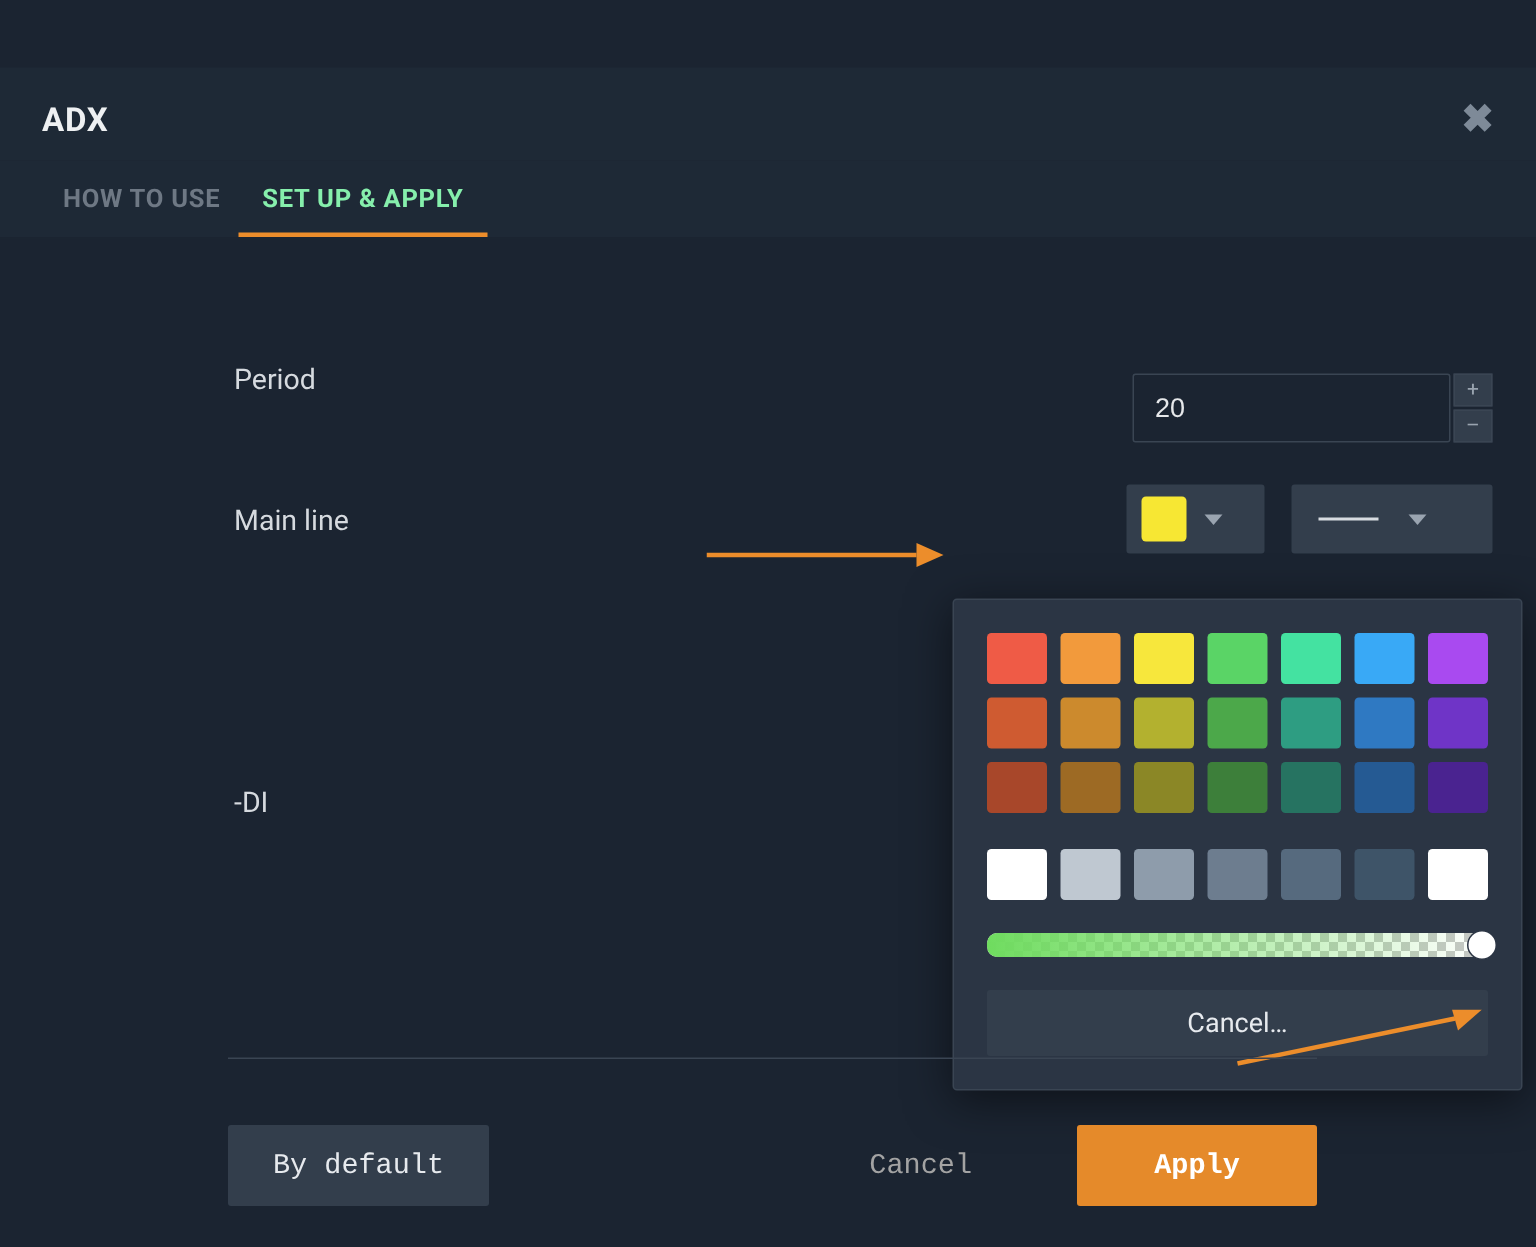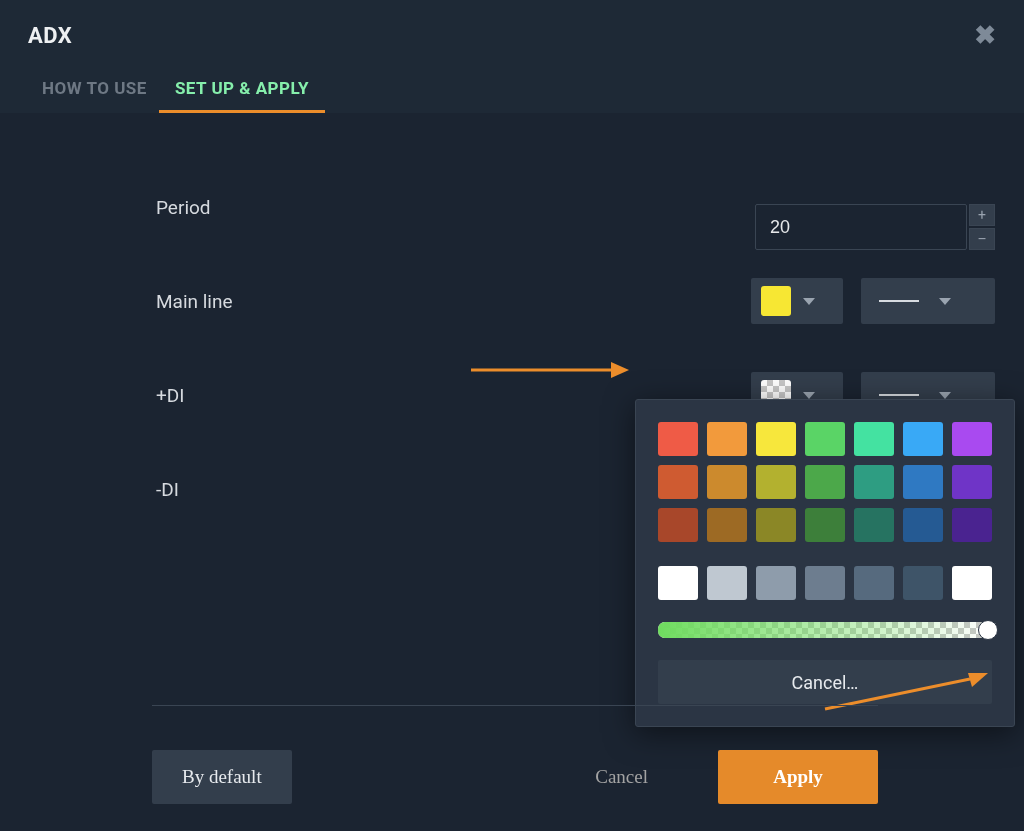--- a/index.html
+++ b/index.html
@@ -9,20 +9,21 @@
     background: #1b2431;
     color: #e6e8ea;
     position: relative;
   }
   .header {
     padding: 22px 28px 14px 28px;
     background: #1e2936;
     display: flex;
     justify-content: space-between;
     align-items: center;
+    margin-top: 45px;
   }
   .header-title {
     font-size: 22px;
     font-weight: 700;
     color: #eef0f2;
     letter-spacing: 0.5px;
   }
   .close-x {
     font-size: 26px;
     color: #7e8a98;
@@ -273,21 +274,21 @@
   .btn {
     height: 54px;
     padding: 0 30px;
     font-size: 19px;
     border-radius: 2px;
     cursor: pointer;
     display: flex;
     align-items: center;
     justify-content: center;
     border: none;
-    font-family: Liberation Serif, serif;
+    font-family: Liberation Mono, monospace;
   }
   .btn-default {
     background: #333e4c;
     color: #e7eaee;
   }
   .btn-cancel {
     background: transparent;
     color: #a3a3a3;
     margin-left: auto;
   }
@@ -333,21 +334,20 @@
         <span class="dd-caret"></span>
       </div>
       <div class="line-dd">
         <span class="line-sample"></span>
         <span class="dd-caret"></span>
       </div>
     </div>
   </div>
 
   <div class="row">
-    <div class="row-label">+DI</div>
     <div class="style-group">
       <div class="swatch-dd">
         <span class="swatch transparent"></span>
         <span class="dd-caret"></span>
       </div>
       <div class="line-dd">
         <span class="line-sample"></span>
         <span class="dd-caret"></span>
       </div>
     </div>

